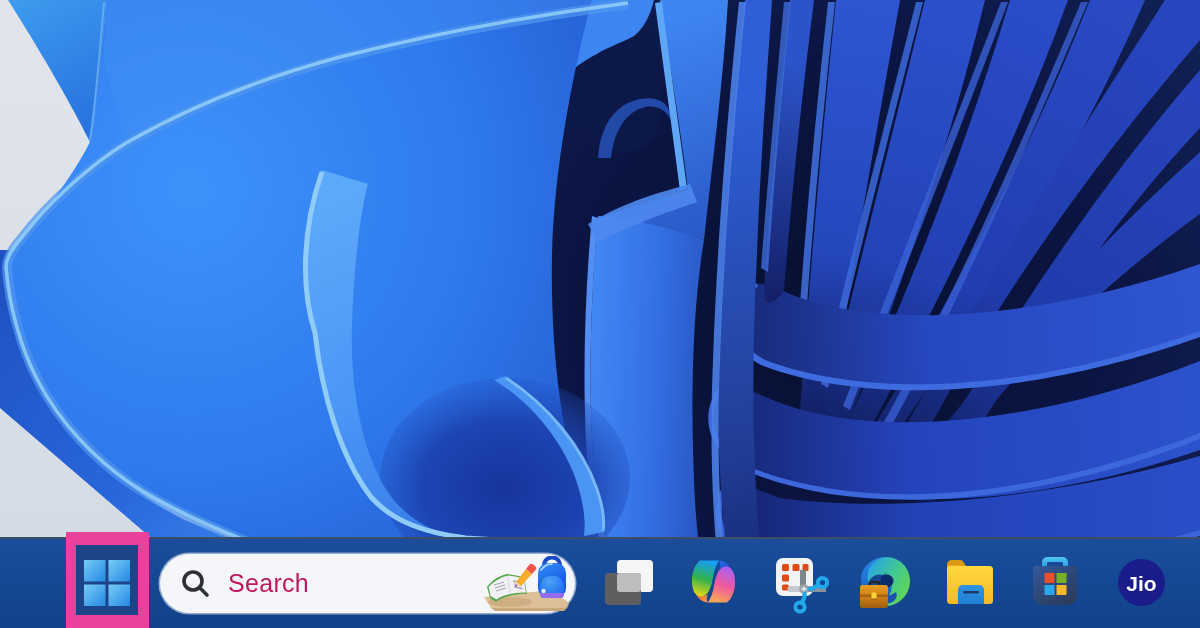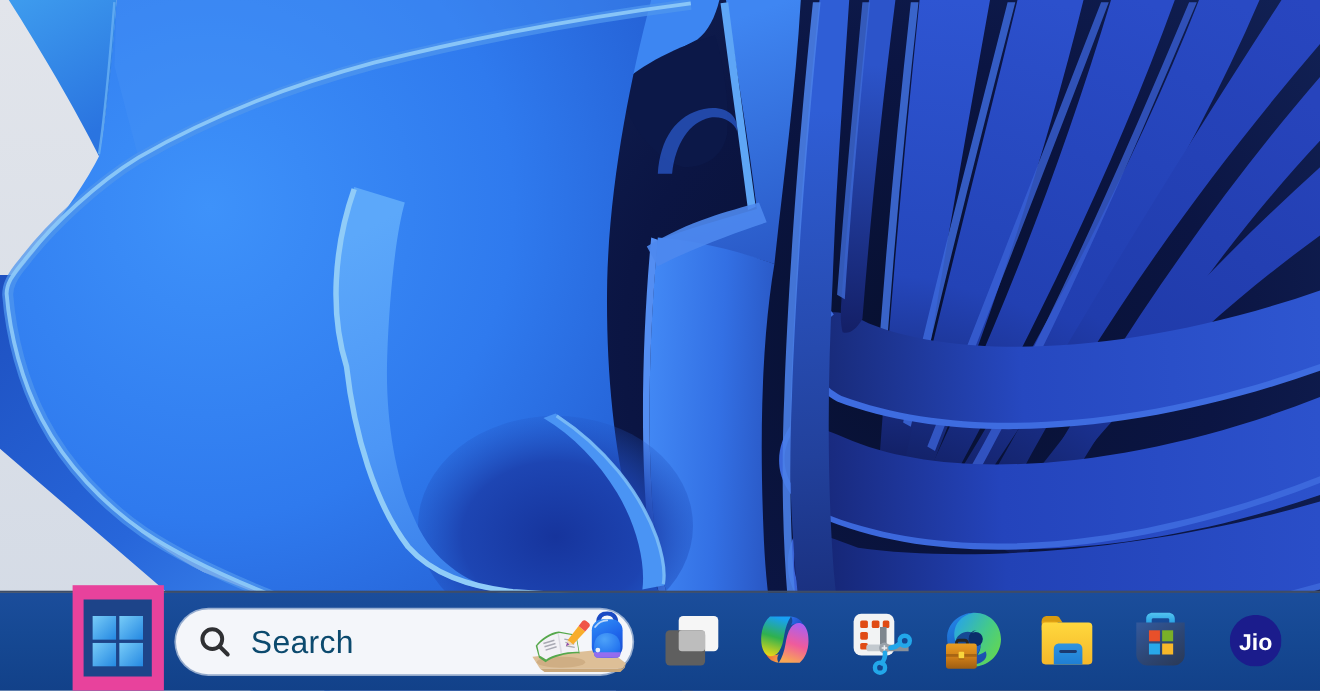--- a/index.html
+++ b/index.html
@@ -3,21 +3,21 @@
 <meta charset="utf-8">
 <style>
   html,body{margin:0;padding:0;width:1200px;height:628px;overflow:hidden;background:#dde1e8;font-family:"Liberation Sans",sans-serif;}
   #stage{position:relative;width:1200px;height:628px;}
   #wall{position:absolute;left:0;top:0;}
   #taskbar{position:absolute;left:0;top:537px;width:1200px;height:91px;background:linear-gradient(180deg,#1b4d9b 0%,#164994 40%,#124189 100%);border-top:2px solid #3e4d66;box-sizing:border-box;}
   #pinkbox{position:absolute;left:66px;top:532px;width:83px;height:96px;background:#e8429c;z-index:5;}
   #pinkinner{position:absolute;left:10px;top:13px;width:62px;height:70px;background:#1d4489;}
   #winlogo{position:absolute;left:84px;top:560px;width:46px;height:46px;z-index:6;}
   #searchpill{position:absolute;left:160px;top:554px;width:415px;height:59px;background:#f4f6fa;border-radius:30px;z-index:4;box-shadow:0 0 0 1.5px rgba(255,255,255,.55);}
-  #searchtext{position:absolute;left:68px;top:15px;font-size:29px;color:#0c4a6e;letter-spacing:.3px;}
+  #searchtext{position:absolute;left:68px;top:15px;font-size:25px;color:#be185d;letter-spacing:.3px;}
   .ticon{position:absolute;top:548px;z-index:4;}
 </style>
 </head>
 <body>
 <div id="stage">
   <svg id="wall" width="1200" height="628" viewBox="0 0 1200 628">
     <defs>
       <linearGradient id="gbg" x1="0" y1="0" x2="0" y2="1">
         <stop offset="0" stop-color="#e2e5eb"></stop>
           <stop offset="1" stop-color="#d3dae5"></stop>

